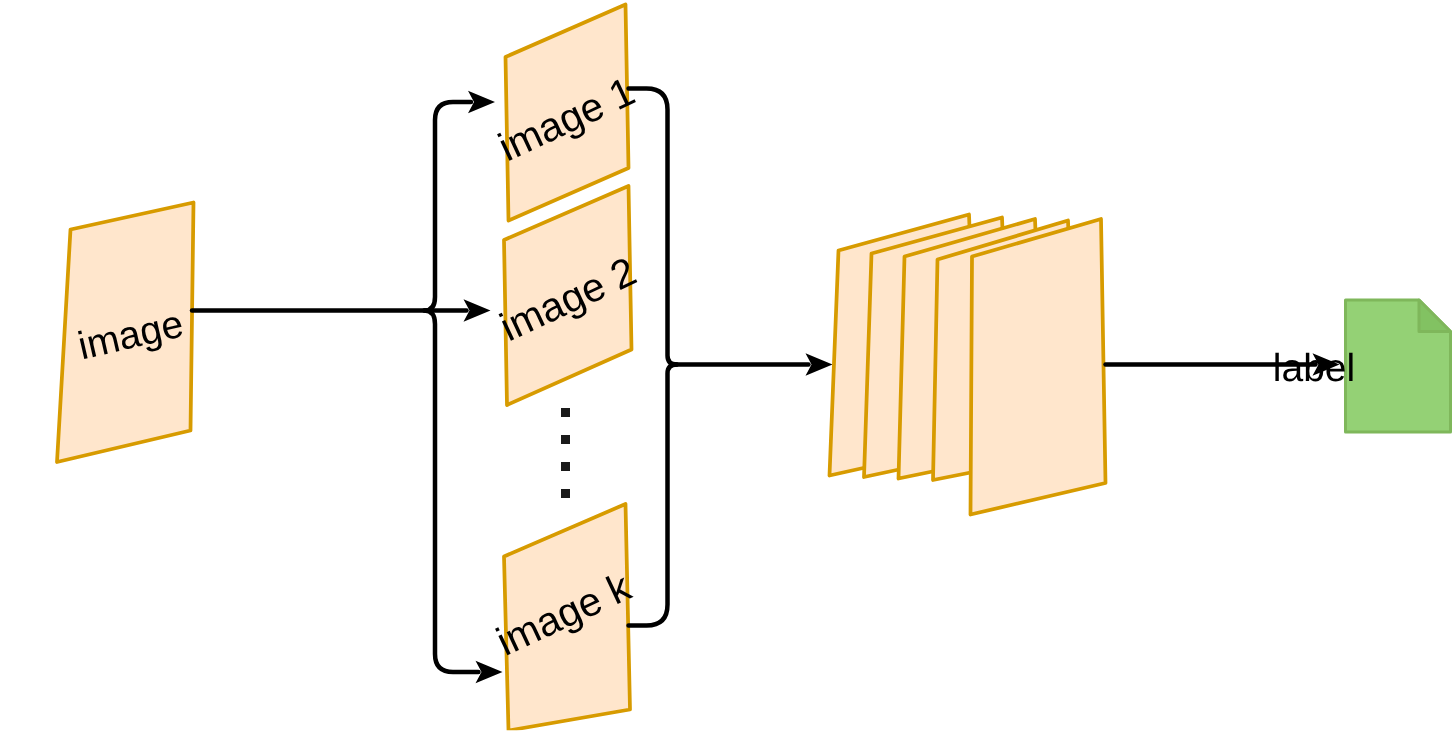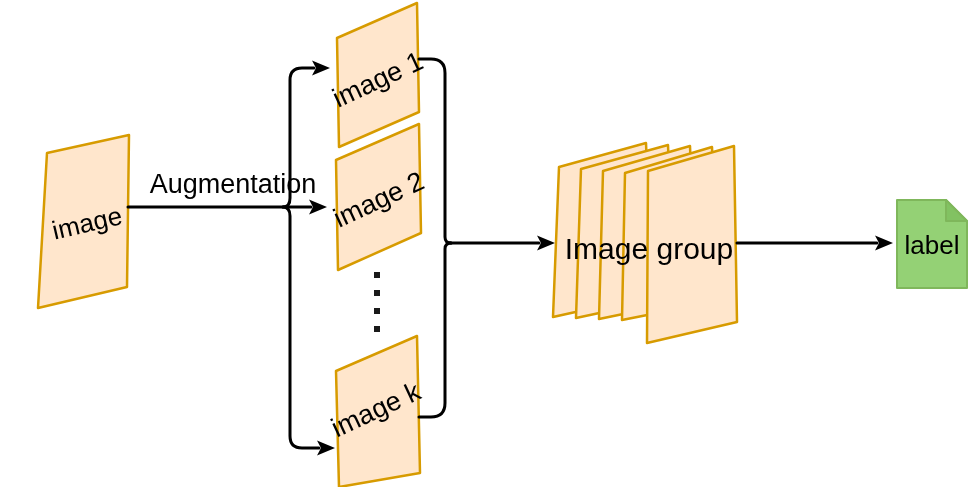--- a/index.html
+++ b/index.html
@@ -106,26 +106,24 @@
     <path class="arrowhead" d="M893,243 L875,235.5 L879,243 L875,250.5 Z"></path>
 
     <g>
       <path class="note-body" d="M 897,200 L 946,200 L 967,221 L 967,288 L 897,288 Z"></path>
       <path class="note-fold" d="M 946,200 L 946,221 L 967,221 Z"></path>
     </g>
   </svg>
 
   <div class="lbl" style="left:87px; top:223px; font-size:26px; transform:translate(-50%,-50%) rotate(-13deg);">image</div>
 
-  <div class="lbl" style="left:233px; top:184px; font-size:27px; transform:translate(-50%,-50%);">Augmentation</div>
 
   <div class="lbl" style="left:378px; top:80px; font-size:27px; transform:translate(-50%,-50%) rotate(-25deg);">image 1</div>
 
   <div class="lbl" style="left:379px; top:200px; font-size:27px; transform:translate(-50%,-50%) rotate(-25deg);">image 2</div>
 
   <div class="lbl" style="left:376px; top:410px; font-size:27px; transform:translate(-50%,-50%) rotate(-25deg);">image k</div>
 
-  <div class="lbl" style="left:649px; top:249px; font-size:30px; transform:translate(-50%,-50%);">Image group</div>
 
 
-  <div class="lbl" style="left:932px; top:245px; font-size:26px; transform:translate(-50%,-50%);">label</div>
+  <div class="lbl" style="left:876px; top:245px; font-size:26px; transform:translate(-50%,-50%);">label</div>
 
 </div>
 
 </body></html>

